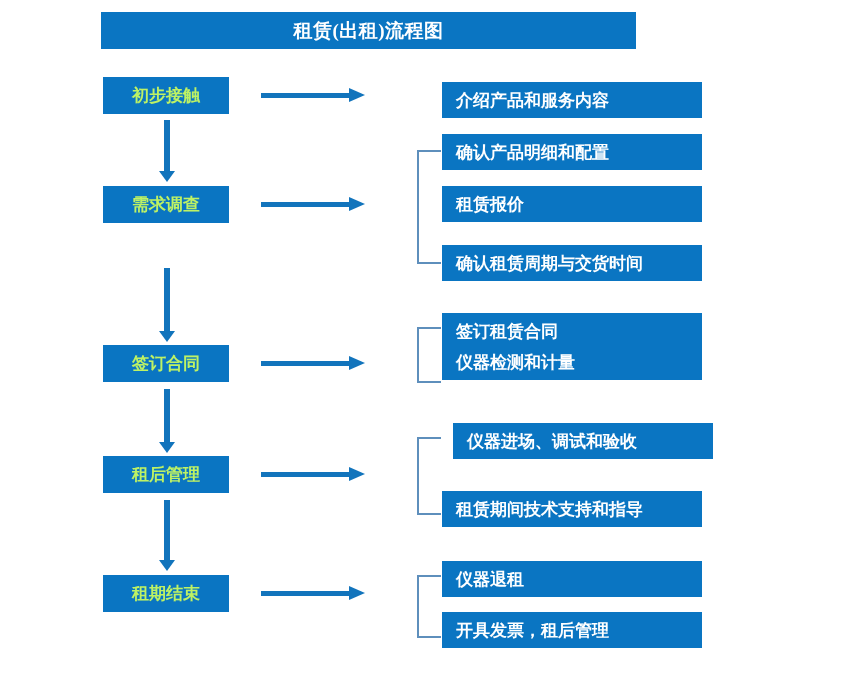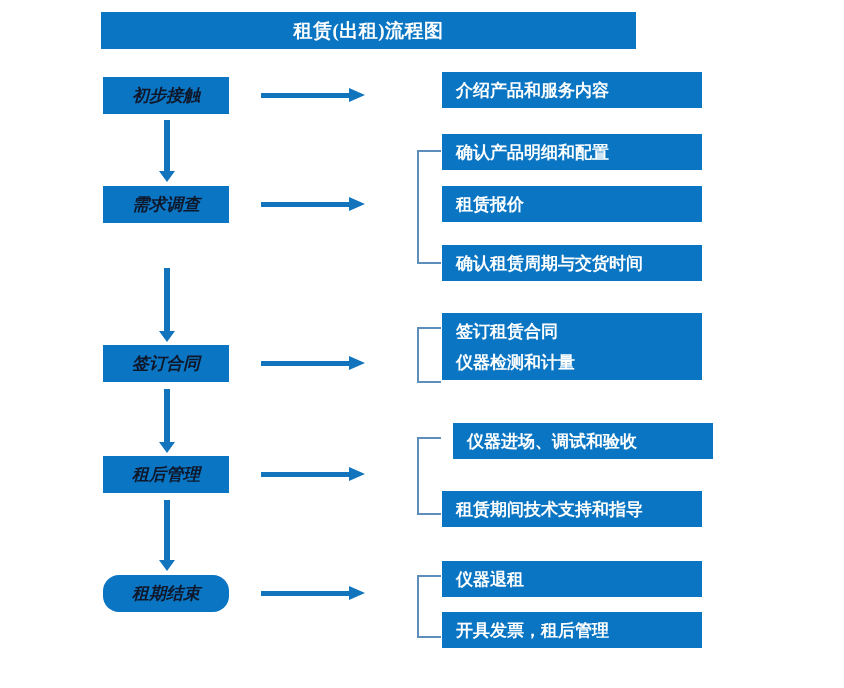--- a/index.html
+++ b/index.html
@@ -37,28 +37,27 @@
     white-space: nowrap;
   }
 
   
   .stage-box {
     position: absolute;
     left: 103px;
     width: 126px;
     height: 37px;
     background: #0A75C2;
-    color: #0f172a;
+    color: #bef264;
     display: flex;
     align-items: center;
     justify-content: center;
     font-size: 17px;
     font-weight: bold;
     white-space: nowrap;
-    font-style: italic;
   }
 
   
   .detail-box {
     position: absolute;
     left: 442px;
     width: 260px;
     height: 36px;
     background: #0A75C2;
     color: #ffffff;
@@ -139,21 +138,21 @@
   <div class="title-bar">租赁(出租)流程图</div>
 
   <div class="stage-box" style="top:77px;">初步接触</div>
 
   <div class="stage-box" style="top:186px;">需求调查</div>
 
   <div class="stage-box" style="top:345px;">签订合同</div>
 
   <div class="stage-box" style="top:456px;">租后管理</div>
 
-  <div class="stage-box" style="top:575px;border-radius:16px;">租期结束</div>
+  <div class="stage-box" style="top:575px;">租期结束</div>
 
   <div class="v-arrow" style="top:120px; height:62px;">
     <div class="shaft" style="height:51px;"></div>
     <div class="head" style="top:51px;"></div>
   </div>
 
   <div class="v-arrow" style="top:268px; height:74px;">
     <div class="shaft" style="height:63px;"></div>
     <div class="head" style="top:63px;"></div>
   </div>
@@ -191,21 +190,21 @@
   <div class="h-arrow" style="top:586px;">
     <div class="shaft"></div>
     <div class="head"></div>
   </div>
 
   <div class="bracket" style="top:150px;  height:114px;"></div>
   <div class="bracket" style="top:327px;  height:56px;"></div>
   <div class="bracket" style="top:437px;  height:78px;"></div>
   <div class="bracket" style="top:575px;  height:63px;"></div>
 
-  <div class="detail-box" style="top:72px;">介绍产品和服务内容</div>
+  <div class="detail-box" style="top:82px;">介绍产品和服务内容</div>
 
   <div class="detail-box" style="top:134px;">确认产品明细和配置</div>
   <div class="detail-box" style="top:186px;">租赁报价</div>
   <div class="detail-box" style="top:245px;">确认租赁周期与交货时间</div>
 
   <div class="detail-box" style="top:313px;">签订租赁合同</div>
   <div class="detail-box" style="top:344px;">仪器检测和计量</div>
 
   <div class="detail-box" style="top:423px;margin-left:11px;">仪器进场、调试和验收</div>
   <div class="detail-box" style="top:491px;">租赁期间技术支持和指导</div>

